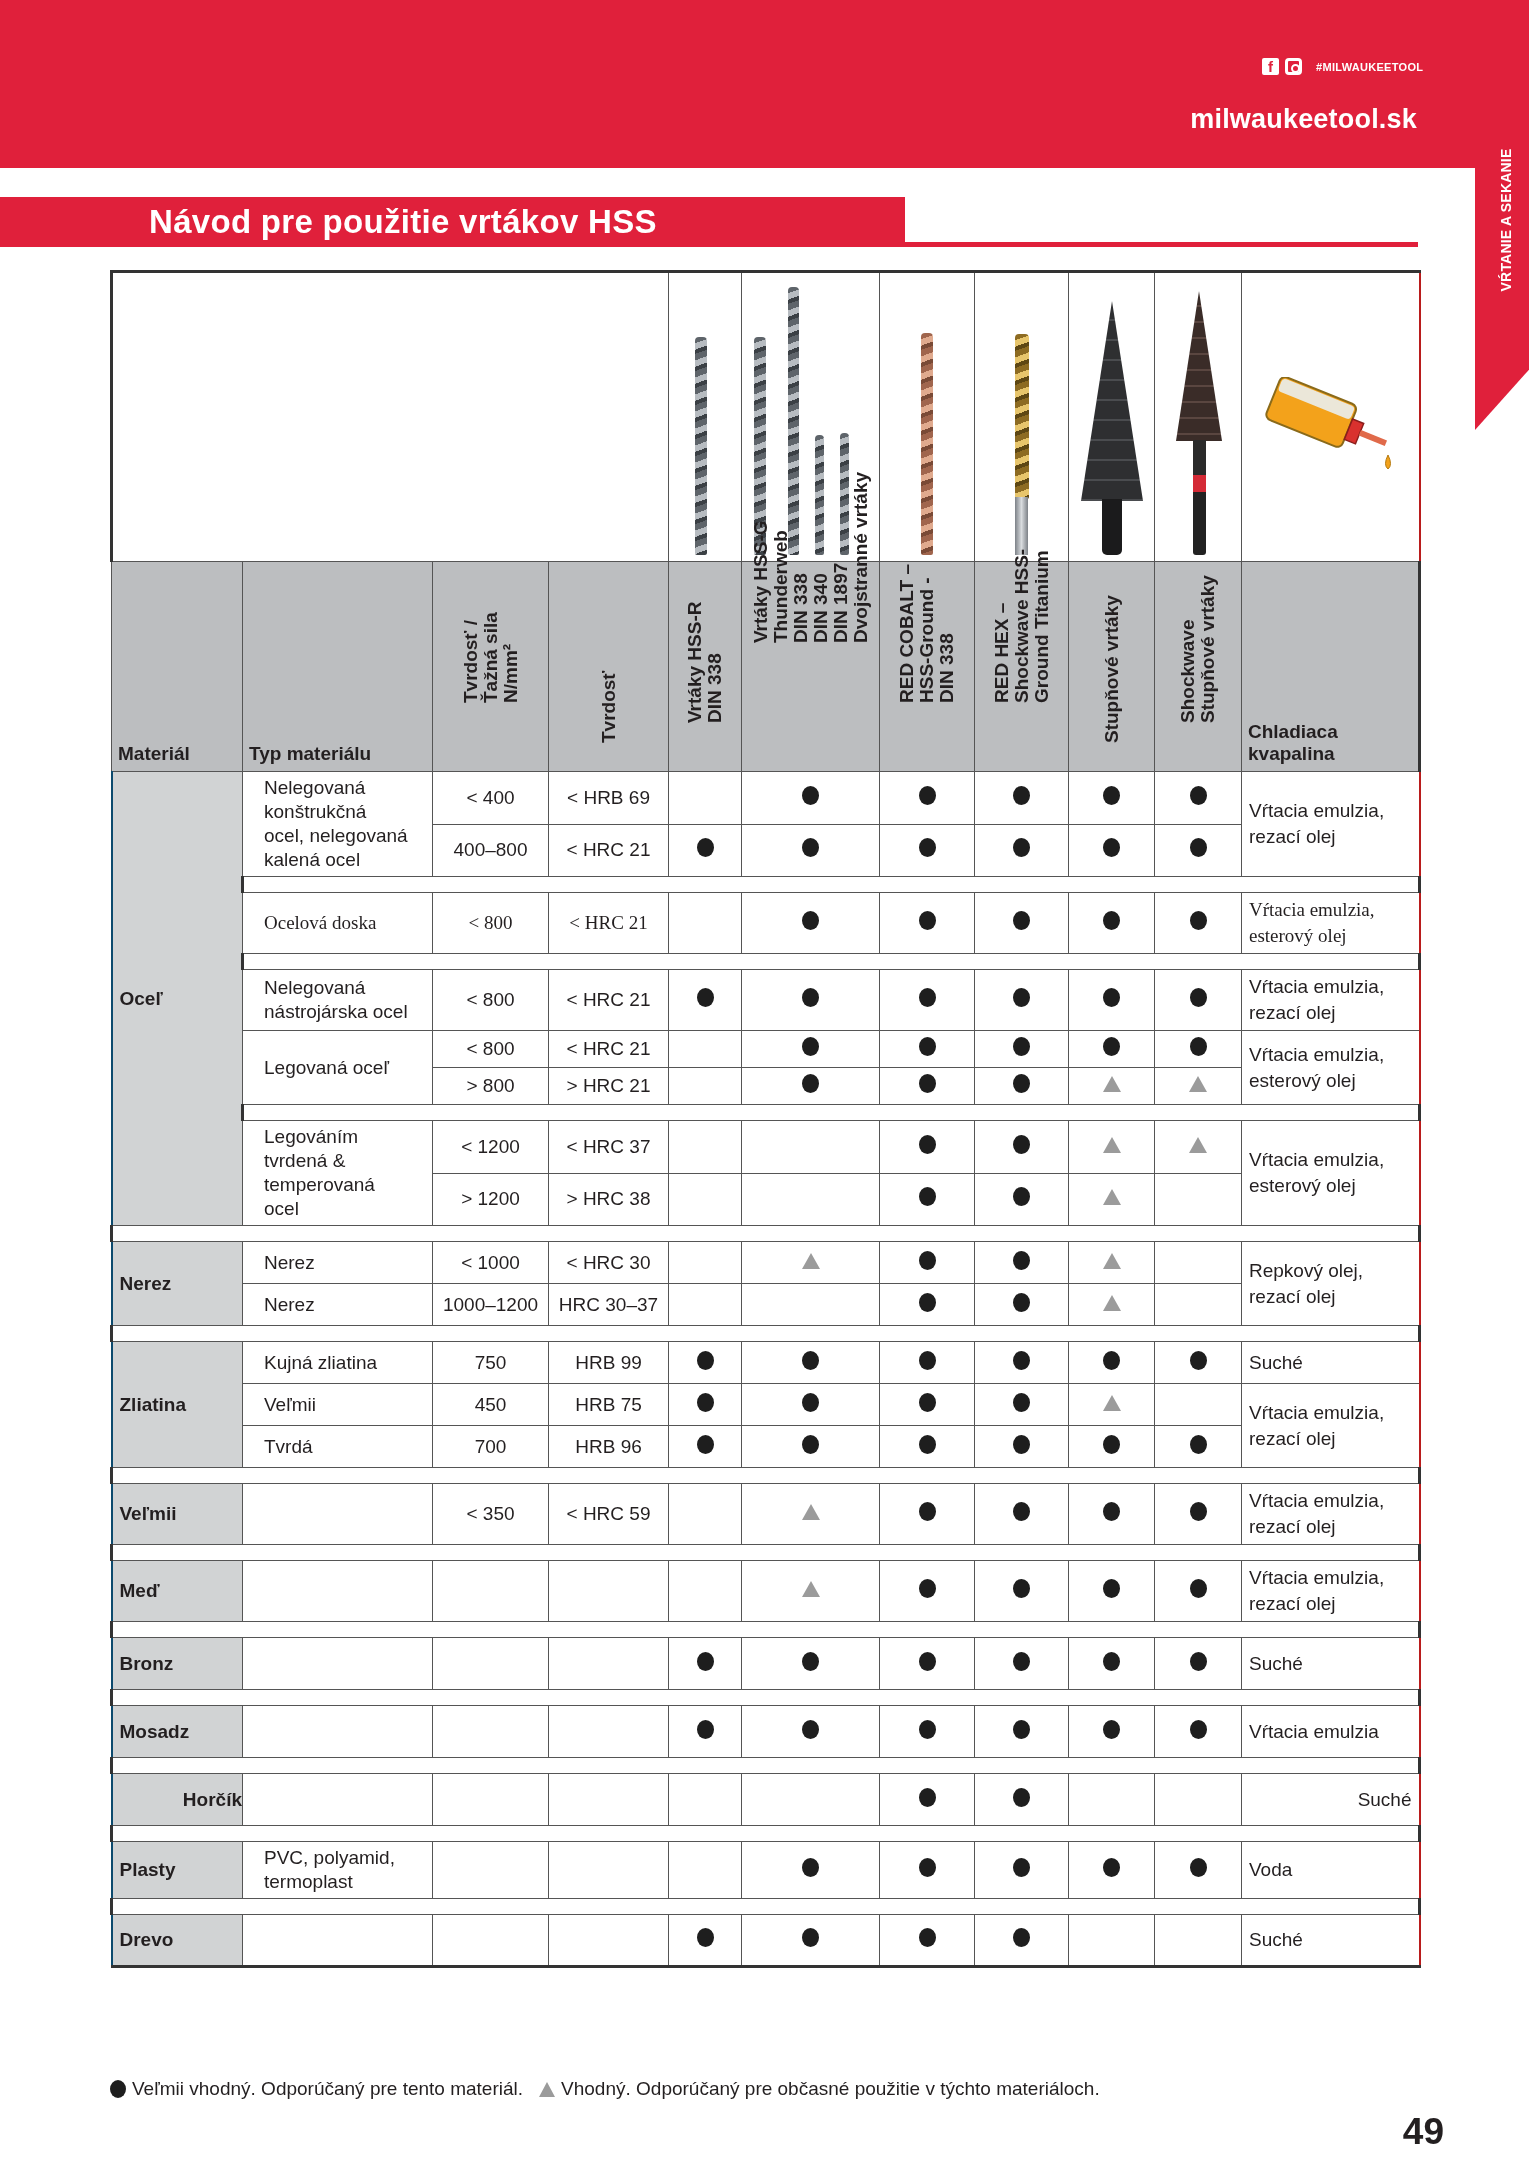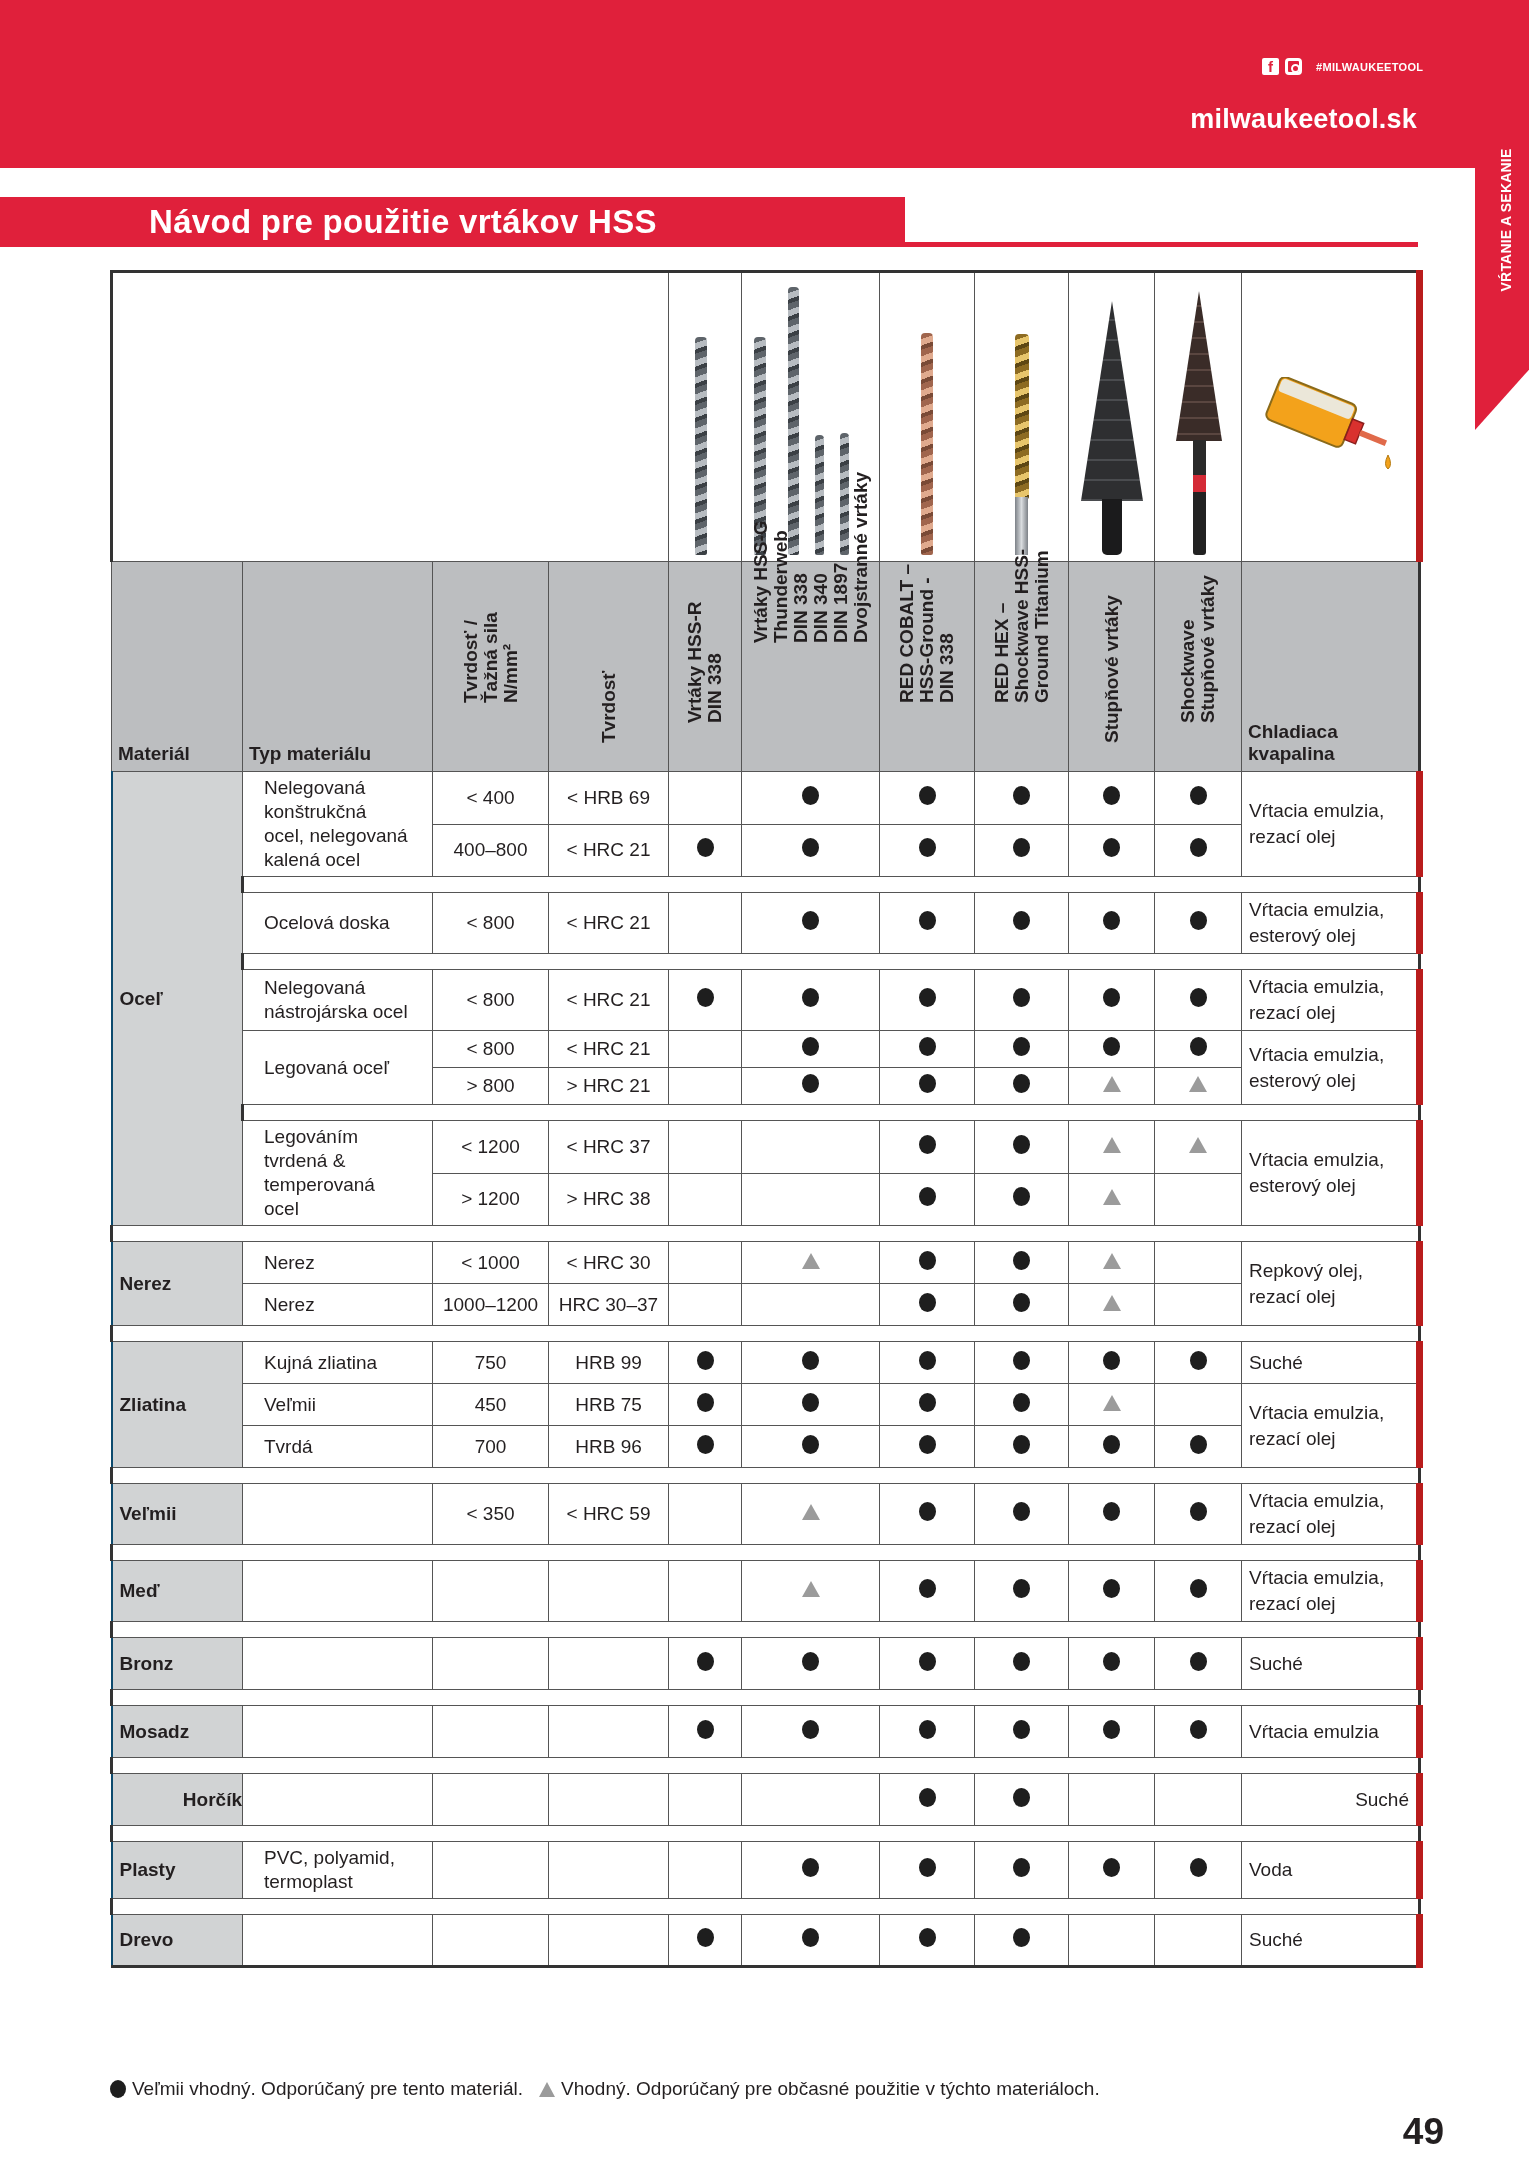--- a/index.html
+++ b/index.html
@@ -27,21 +27,21 @@
   .tbl .img-row td { height: 280px; border-top: 3px solid #333; padding: 0; vertical-align: bottom; }
   .tbl .img-blank { border-left: 3px solid #333 !important; }
   .tbl .head-row th { height: 210px; background: #bcbec0; vertical-align: bottom; text-align: left; padding: 0 6px 6px; font-weight: 700; font-size: 19px; line-height: 22px; }
   .tbl .head-row th.vert { padding: 0; position: relative; }
   .vert-wrap { position: absolute; left: 0; right: 0; bottom: 8px; height: 200px; }
   .vert-wrap .vt { position: absolute; left: 50%; bottom: 0; transform-origin: 0 0; transform: rotate(-90deg) translateY(-50%); white-space: nowrap; font-weight: 700; font-size: 19px; line-height: 20px; text-align: left; }
   .tbl td.mat { background: #d1d3d4; font-weight: 700; padding-left: 7px; border-left: 2px solid #0c4a6e; }
   .tbl td.typ { padding: 4px 21px; line-height: 24px; }
   .tbl td.num { text-align: center; white-space: nowrap; }
   .tbl td.sym { text-align: center; }
-  .tbl td.cool { padding: 4px 7px; line-height: 26px; border-right: 7px solid #b91c1c; margin-left: 45px; }
+  .tbl td.cool { padding: 4px 7px; line-height: 26px; border-right: 2px solid #b91c1c; margin-left: 45px; }
   .tbl th.cool-h { border-right: 3px solid #333; }
   .tbl tr.sp td { height: 16px; padding: 0; border-left: none; border-right: none; }
   .tbl tr.sp td:first-child { border-left: 3px solid #333; }
   .tbl tr.sp td:last-child { border-right: 3px solid #333; }
   .tbl tr.last td { border-bottom: 3px solid #333; }
 
   .dot { display: inline-block; width: 17px; height: 19px; border-radius: 50%; background: #1e1e1e; }
   .tri { display: inline-block; width: 0; height: 0; border-left: 9px solid transparent; border-right: 9px solid transparent; border-bottom: 16px solid #9b9b9b; }
 
   .prod { position: relative; width: 100%; height: 280px; }
@@ -240,21 +240,21 @@
         <td class="sym"><span class="dot"></span></td>
         <td class="sym"><span class="dot"></span></td>
         <td class="sym"><span class="dot"></span></td>
         <td class="sym"><span class="dot"></span></td>
         <td class="sym"><span class="dot"></span></td>
         <td class="sym"><span class="dot"></span></td>
       </tr>
       <tr class="sp">
         <td colspan="10"></td>
       </tr>
-      <tr style="height: 52px;">
+      <tr style="height: 52px; font-family: Liberation Serif, serif;">
         <td class="typ" rowspan="1">Ocelová doska</td>
         <td class="num">&lt; 800</td>
         <td class="num">&lt; HRC 21</td>
         <td class="sym"></td>
         <td class="sym"><span class="dot"></span></td>
         <td class="sym"><span class="dot"></span></td>
         <td class="sym"><span class="dot"></span></td>
         <td class="sym"><span class="dot"></span></td>
         <td class="sym"><span class="dot"></span></td>
         <td class="cool" rowspan="1">Vŕtacia emulzia, esterový olej</td>

